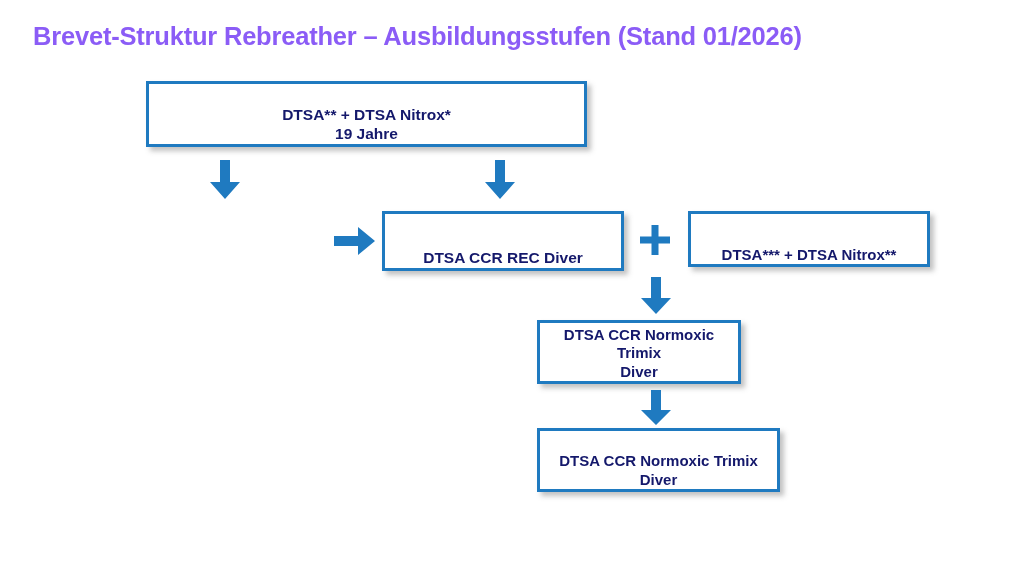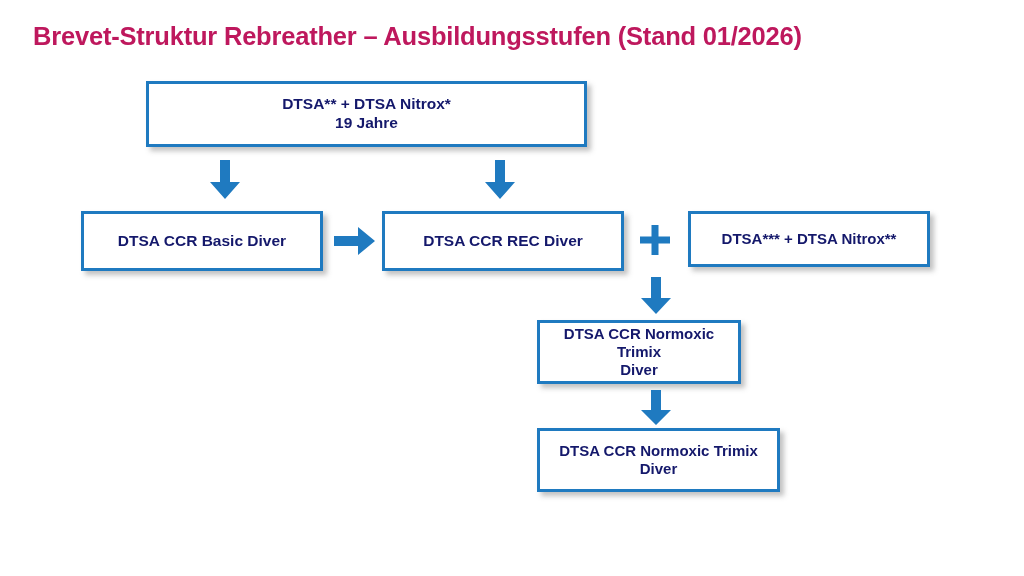--- a/index.html
+++ b/index.html
@@ -18,34 +18,34 @@
     overflow: hidden;
   }
 
   
   .slide-title {
     position: absolute;
     left: 33px;
     top: 22px;
     font-size: 25.5px;
     font-weight: bold;
-    color: #be185d;
+    color: #8b5cf6;
     letter-spacing: -0.2px;
     white-space: nowrap;
   }
 
   
   .node {
     position: absolute;
     box-sizing: border-box;
     background: #ffffff;
     border: 3px solid #1f7ac0;
     box-shadow: 4px 4px 5px rgba(120,120,120,0.45);
     display: flex;
-    align-items: center;
+    align-items: flex-end;
     justify-content: center;
     text-align: center;
     color: #14186b;
     font-weight: bold;
     line-height: 1.22;
     padding: 0 6px;
   }
   .node .node-label {
     display: block;
     width: 100%;
@@ -112,23 +112,20 @@
       <polygon points="11,0 21,0 21,22 31,22 16,39 1,22 11,22" fill="#1f7ac0"></polygon>
     </svg>
   </div>
 
   <div class="arrow" id="arrow-top-to-rec">
     <svg width="32" height="40" viewBox="0 0 32 40" aria-hidden="true">
       <polygon points="11,0 21,0 21,22 31,22 16,39 1,22 11,22" fill="#1f7ac0"></polygon>
     </svg>
   </div>
 
-  <div class="node" id="node-basic">
-    <span class="node-label">DTSA CCR Basic Diver</span>
-  </div>
 
   <div class="arrow" id="arrow-basic-to-rec">
     <svg width="42" height="30" viewBox="0 0 42 30" aria-hidden="true">
       <polygon points="0,10 24,10 24,1 41,15 24,29 24,20 0,20" fill="#1f7ac0"></polygon>
     </svg>
   </div>
 
   <div class="node" id="node-rec">
     <span class="node-label">DTSA CCR REC Diver</span>
   </div>

